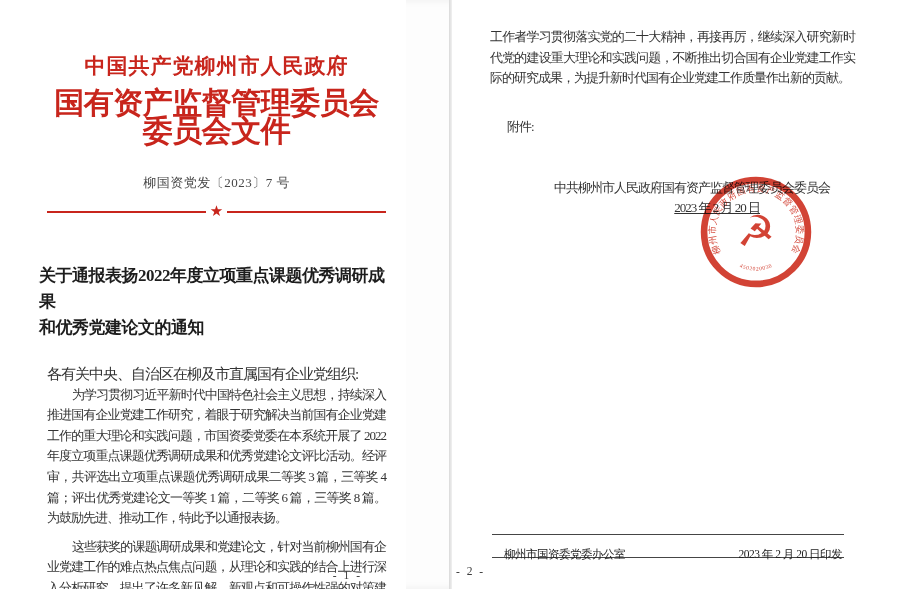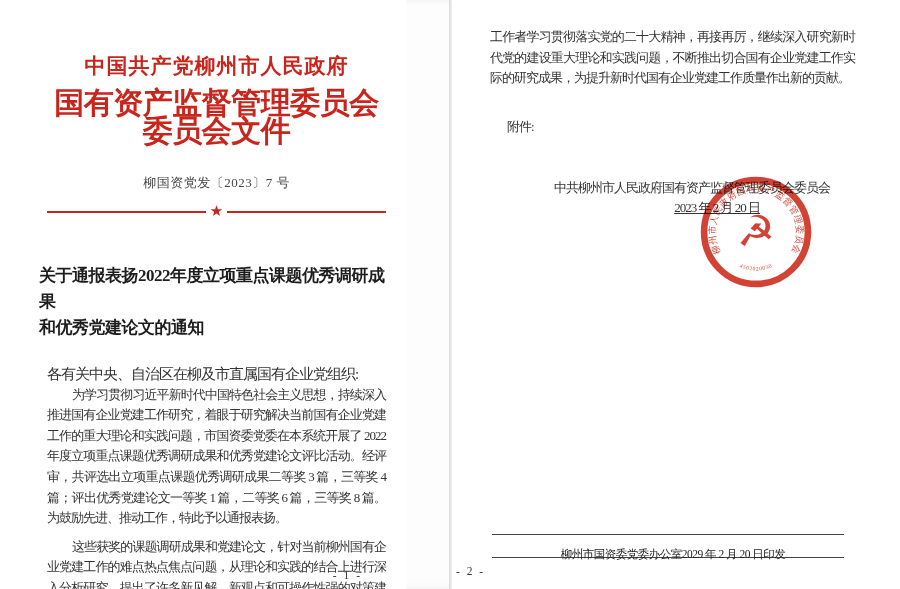--- a/index.html
+++ b/index.html
@@ -46,21 +46,21 @@
   .att-label{white-space:nowrap;padding-left:17px;margin-right:6px;}
   .att-items{width:320px;}
   .att-item{padding-left:14px;text-indent:-14px;}
   .signature{margin-top:41px;margin-right:25px;text-align:right;
     font-size:13px;letter-spacing:-1px;line-height:20px;}
   .sig-date{margin-right:70px;text-decoration:underline;}
   .seal{position:absolute;left:248px;top:176px;width:112px;height:112px;
     mix-blend-mode:multiply;opacity:0.95;}
   .footer{position:absolute;left:40px;top:534px;width:352px;height:24px;box-sizing:border-box;
     border-top:1.5px solid #454545;border-bottom:1.5px solid #454545;
-    display:flex;align-items:center;justify-content:center;
+    display:flex;align-items:center;justify-content:space-between;
     font-size:11.5px;color:#222;padding:16px 2px 0 12px;letter-spacing:-0.5px;}
 </style>
 </head>
 <body>
 
 <div class="canvas">
 
   <div class="page page-left">
     <div class="h-line1">中国共产党柳州市人民政府</div>
     <div class="h-line2">国有资产监督管理委员会委员会文件</div>
@@ -107,19 +107,19 @@
         <textPath href="#sealArcTop" startOffset="50%" text-anchor="middle">柳州市人民政府国有资产监督管理委员会</textPath>
       </text>
       <text x="55" y="69" font-size="42" text-anchor="middle" fill="#d0392a" font-family="DejaVu Sans, sans-serif">☭</text>
       <text font-size="5.5" fill="#d0392a" letter-spacing="0.6">
         <textPath href="#sealArcBot" startOffset="50%" text-anchor="middle">4502020030</textPath>
       </text>
     </svg>
 
     <div class="footer">
       <span>柳州市国资委党委办公室</span>
-      <span>2029 年 2 月 20 日印发</span>
+      <span>2023 年 2 月 20 日印发</span>
     </div>
 
     <div class="pagenum pn2">- 2 -</div>
   </div>
 
 </div>
 
 </body></html>

